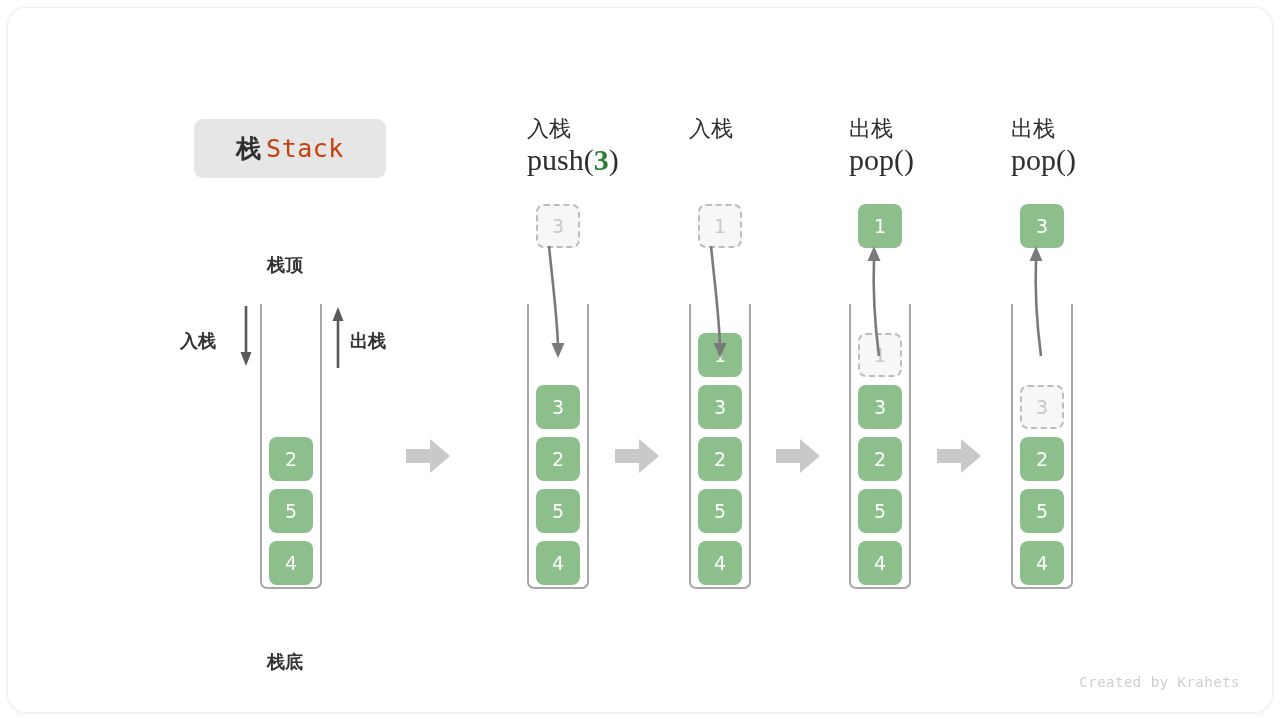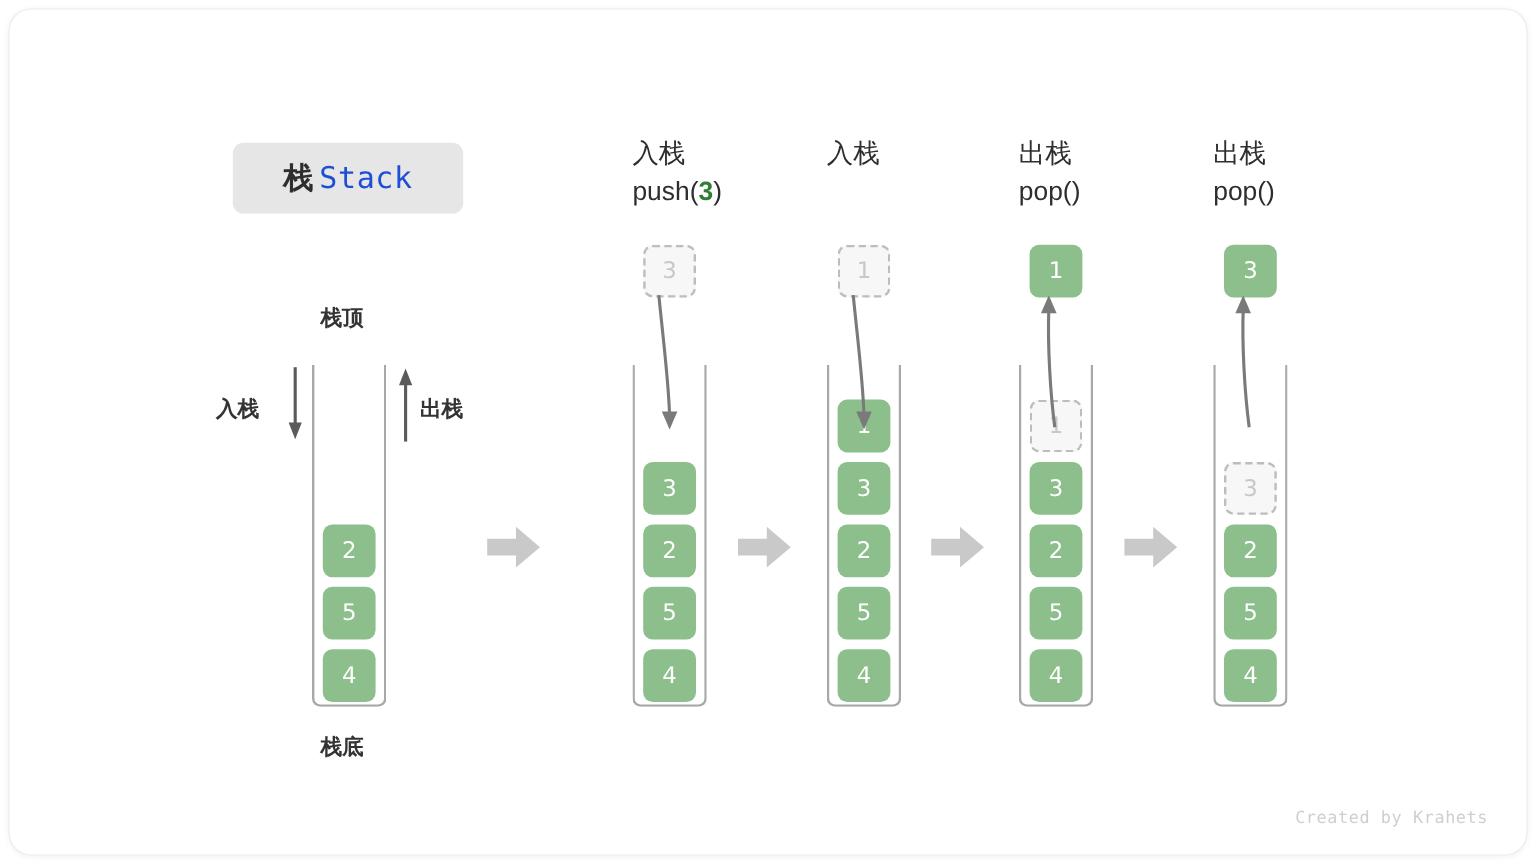--- a/index.html
+++ b/index.html
@@ -43,21 +43,21 @@
   #title-badge .t-cn {
     font-family: "DejaVu Sans", sans-serif;
     font-size: 25px;
     font-weight: bold;
     color: #2e2e2e;
     letter-spacing: 1px;
   }
   #title-badge .t-en {
     font-family: "DejaVu Sans Mono", "Liberation Mono", monospace;
     font-size: 25px;
-    color: #1d4ed8;
+    color: #c2410c;
     margin-left: 4px;
     letter-spacing: 0.5px;
   }
 
   
   .cn-label {
     font-family: "DejaVu Sans", sans-serif;
     font-size: 18px;
     font-weight: bold;
     color: #333333;
@@ -71,22 +71,22 @@
     white-space: nowrap;
   }
   .col-head .cn {
     font-family: "DejaVu Sans", sans-serif;
     font-size: 22px;
     color: #2e2e2e;
     line-height: 30px;
     display: block;
   }
   .col-head .code {
-    font-family: Liberation Sans, sans-serif;
-    font-size: 22px;
+    font-family: Liberation Serif, serif;
+    font-size: 30px;
     color: #2e2e2e;
     line-height: 32px;
     display: block;
     white-space: pre;
   }
   .col-head .code .arg {
     color: #2f7d32;
     font-weight: bold;
   }
 
@@ -144,21 +144,21 @@
 
 <div id="card">
 
   <div class="abs" id="title-badge">
     <span class="t-cn">栈</span>
     <span class="t-en">Stack</span>
   </div>
 
   <div class="abs cn-label" style="left:259px; top:245px;">栈顶</div>
 
-  <div class="abs cn-label" style="left:259px; top:602px;">栈底</div>
+  <div class="abs cn-label" style="left:259px; top:642px;">栈底</div>
 
   <div class="abs cn-label" style="left:172px; top:321px;">入栈</div>
 
   <div class="abs cn-label" style="left:342px; top:321px;">出栈</div>
 
   <div class="abs" style="left:228px; top:298px;">
     <svg width="20" height="62" viewBox="0 0 20 62">
       <line x1="10" y1="0" x2="10" y2="50" stroke="#5a5a5a" stroke-width="2.6"></line>
       <polygon points="10,60 4.5,46 15.5,46" fill="#5a5a5a"></polygon>
     </svg>

